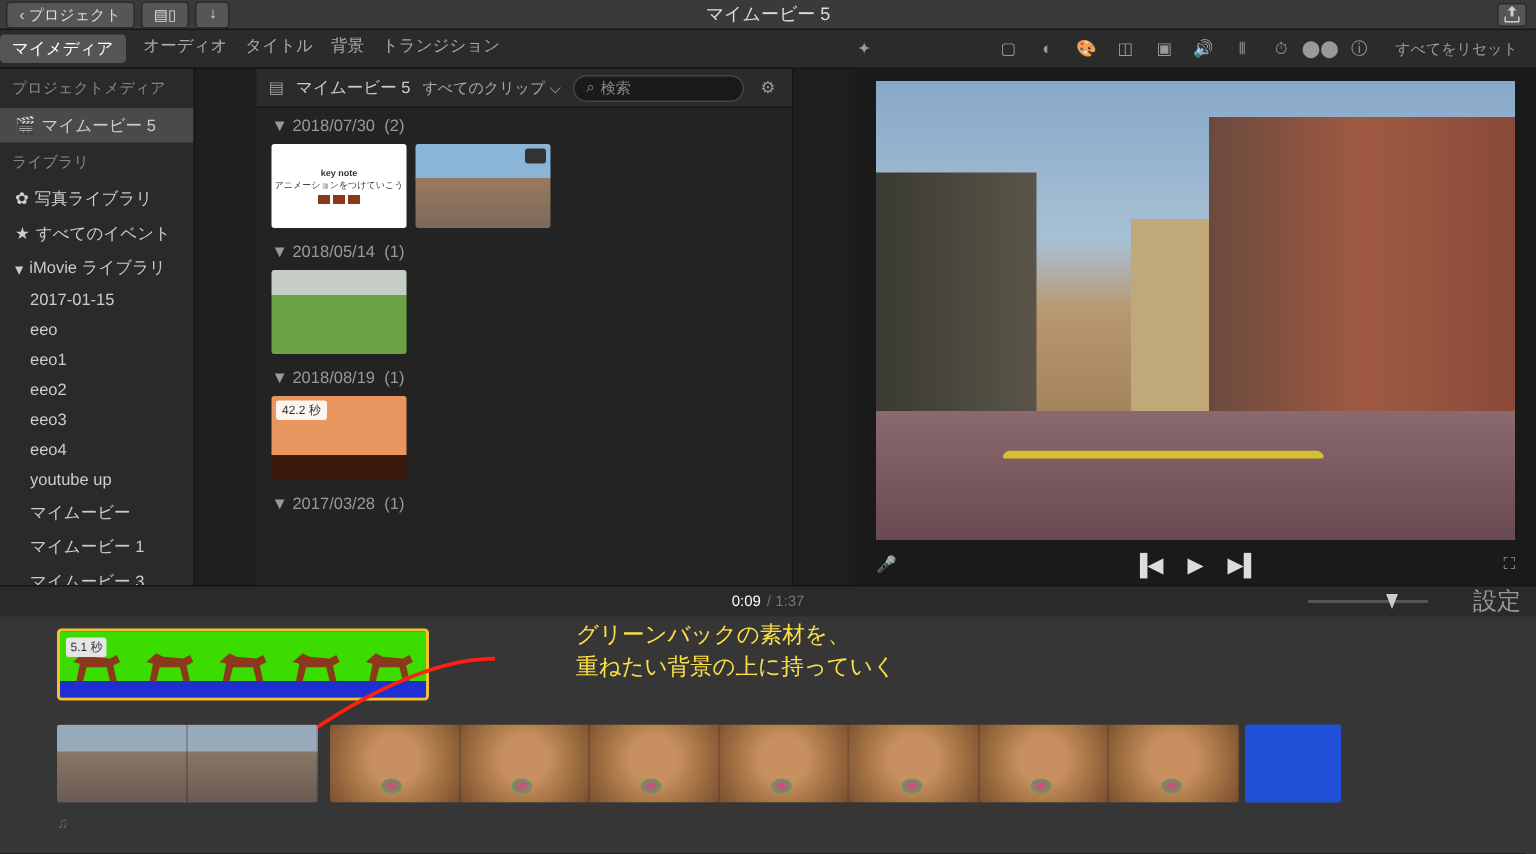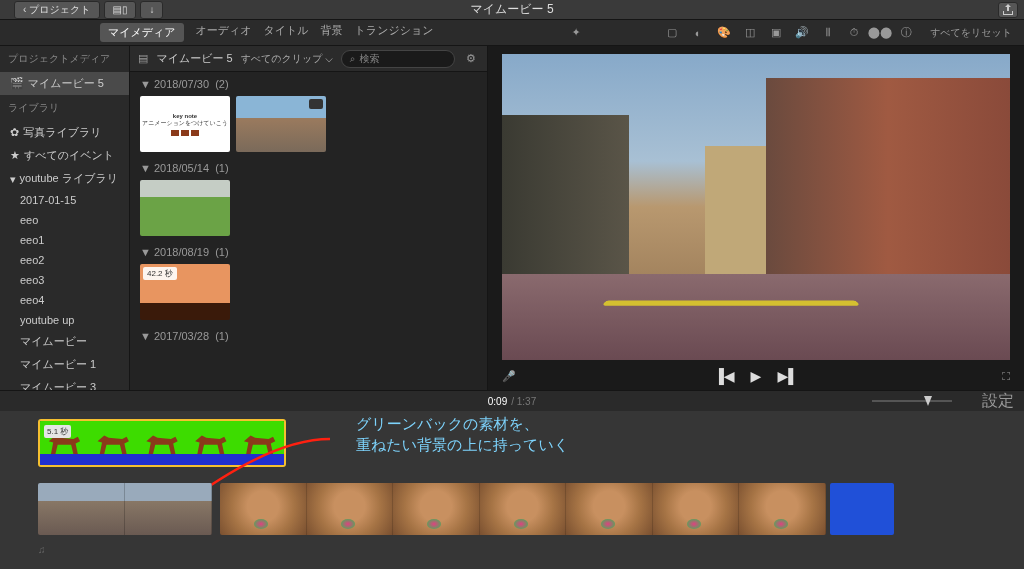--- a/index.html
+++ b/index.html
@@ -1,32 +1,32 @@
 <!DOCTYPE html>
 <html><head>
 <meta charset="utf-8">
 <style>
 * { margin: 0; padding: 0; box-sizing: border-box; font-family: -apple-system, "Hiragino Sans", sans-serif; }
 body { width: 1024px; height: 569px; background: #1e1e1e; color: #ccc; font-size: 11px; overflow: hidden; }
 
 .titlebar { height: 20px; background: #3a3a3a; display: flex; align-items: center; position: relative; border-bottom: 1px solid #151515; }
-.titlebar .left { display: flex; gap: 4px; padding-left: 14px; }
+.titlebar .left { display: flex; gap: 4px; padding-left: 4px; }
 .tb-btn { background: #565656; color: #ddd; border: 1px solid #2a2a2a; border-radius: 3px; padding: 1px 8px; font-size: 10px; cursor: pointer; }
 .titlebar .title { position: absolute; left: 0; right: 0; text-align: center; font-size: 12px; color: #ddd; pointer-events: none; }
 .share-btn { position: absolute; right: 6px; width: 20px; height: 16px; display: flex; align-items: center; justify-content: center; background: #565656; border-radius:3px; border:1px solid #2a2a2a;}
 
 .toolbar { height: 26px; background: #2b2b2b; display: flex; align-items: center; border-bottom: 1px solid #151515; }
-.toolbar .tabs { display: flex; gap: 12px; padding-left: 100px; }
+.toolbar .tabs { display: flex; gap: 12px; }
 .toolbar .tabs span { color: #aaa; font-size: 11px; cursor: pointer; }
 .toolbar .tabs span.active { background: #555; padding: 2px 8px; border-radius: 3px; color: #fff; }
 .toolbar .right { margin-left: auto; display: flex; gap: 10px; padding-right: 12px; align-items: center; }
 .tool-icon { width: 16px; height: 16px; display: inline-flex; align-items: center; justify-content: center; color: #999; cursor: pointer; }
 .reset { color: #999; font-size: 10px; margin-left: 6px; cursor:pointer; }
 
-.main { display: flex; height: 344px; }
+.main { display: flex; height: 344px; gap: 41px; }
 .sidebar { width: 130px; background: #2a2a2a; border-right: 1px solid #151515; overflow: hidden; }
 .sb-section { padding: 6px 8px; color: #888; font-size: 10px; }
 .sb-item { padding: 4px 10px; color: #ccc; font-size: 11px; cursor: pointer; display:flex; align-items:center; gap:4px;}
 .sb-item.active { background: #4a4a4a; }
 .sb-sub { padding-left: 20px; }
 
 .browser { width: 358px; background: #232323; border-right: 1px solid #151515; display: flex; flex-direction: column; }
 .browser-head { height: 26px; background: #2b2b2b; display: flex; align-items: center; padding: 0 8px; gap: 8px; border-bottom: 1px solid #151515; }
 .bh-title { color: #ccc; font-size: 11px; }
 .bh-filter { color: #aaa; font-size: 10px; }
@@ -80,21 +80,21 @@
 .clip.blue-clip { left: 800px; width: 64px; background: #2050d8; }
 .clip .frame { flex: 1; }
 .street-clip .frame { background: linear-gradient(to bottom,#9ab 35%,#876 35%,#6a5a52); border-right:1px solid rgba(0,0,0,0.2);}
 .dog-clip .frame { background: radial-gradient(circle at 50% 45%, #c89060 30%, #a67445 60%, #7a5030); border-right:1px solid rgba(0,0,0,0.15); position:relative;}
 .dog-clip .frame::after{content:""; position:absolute; bottom:6px; left:40%; width:14px; height:10px; background:radial-gradient(#e04080,#30c050); border-radius:50%;}
 
 .audio-track { height: 16px; margin-top: 4px; padding-left: 8px; }
 .audio-track .note { color: #666; font-size: 10px; }
 
 .annotation { position: absolute; left: 240px; top: 2px; display:flex; align-items:flex-start; gap:6px; pointer-events:none;}
-.anno-text { color: #7dd3fc; font-size: 15px; line-height: 1.4; font-weight: 500; }
+.anno-text { color: #fde047; font-size: 15px; line-height: 1.4; font-weight: 500; margin-left: 28px; }
 .arrow-svg { position:absolute; left:150px; top:18px; width:200px; height:90px; pointer-events:none;}
 
 .chev{display:inline-block; transform:translateY(1px);}
 </style>
 </head>
 <body>
 
 <div class="titlebar">
   <div class="left">
     <button class="tb-btn">‹ <span>プロジェクト</span></button>
@@ -145,21 +145,21 @@
     <div class="sb-item">
         <span>✿</span>
         <span>写真ライブラリ</span>
       </div>
     <div class="sb-item">
         <span>★</span>
         <span>すべてのイベント</span>
       </div>
     <div class="sb-item">
         <span class="chev">▾</span>
-        <span>youtube ライブラリ</span>
+        <span>iMovie ライブラリ</span>
       </div>
     <div class="sb-item sb-sub">2017-01-15</div>
     <div class="sb-item sb-sub">eeo</div>
     <div class="sb-item sb-sub">eeo1</div>
     <div class="sb-item sb-sub">eeo2</div>
     <div class="sb-item sb-sub">eeo3</div>
     <div class="sb-item sb-sub">eeo4</div>
     <div class="sb-item sb-sub">youtube up</div>
     <div class="sb-item sb-sub">マイムービー</div>
     <div class="sb-item sb-sub">マイムービー 1</div>

